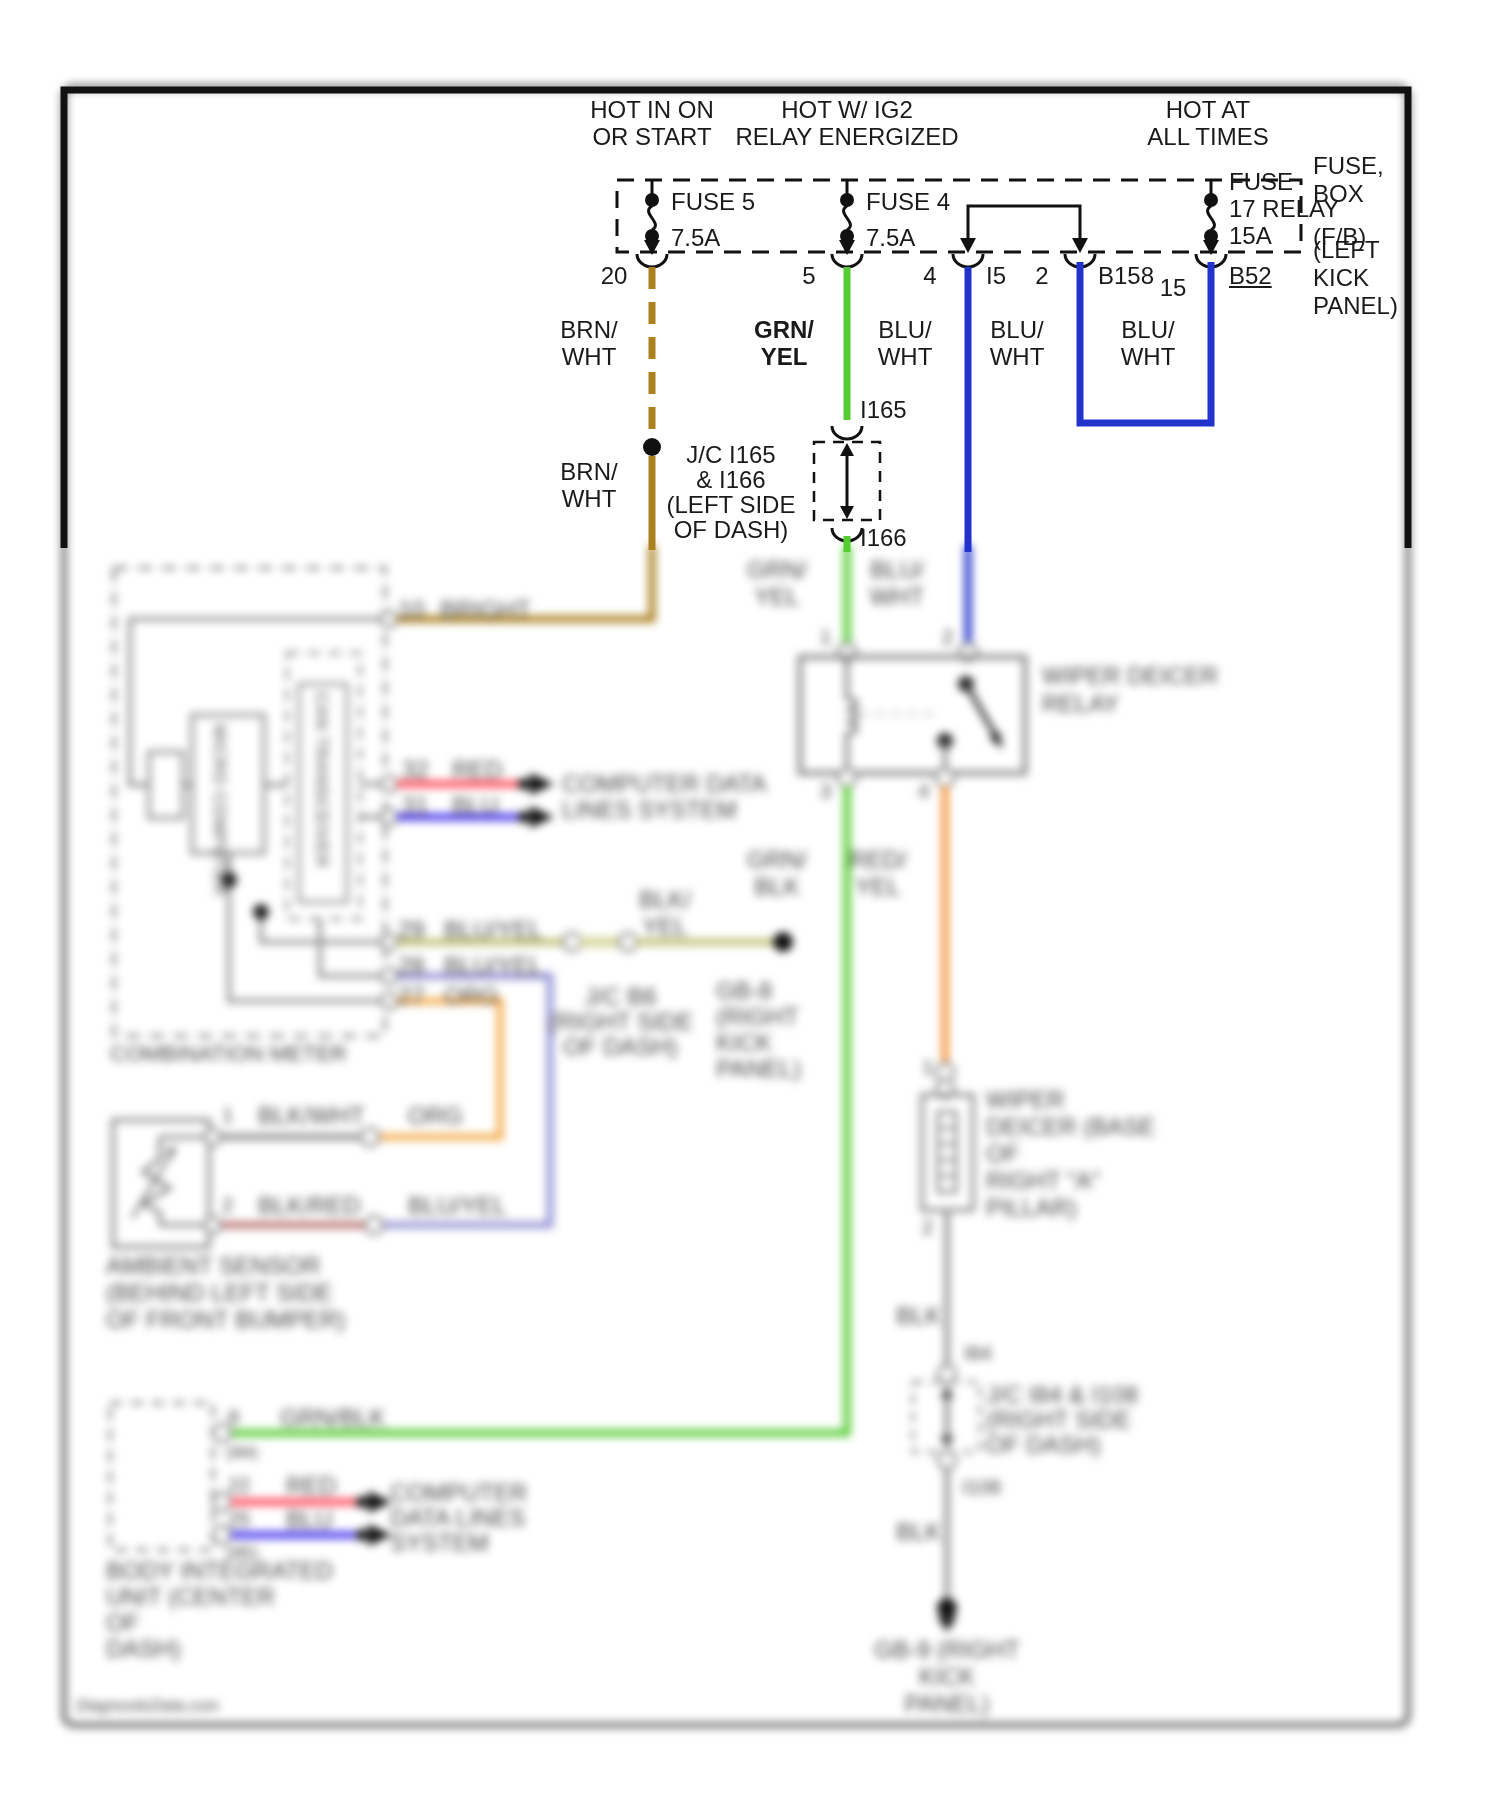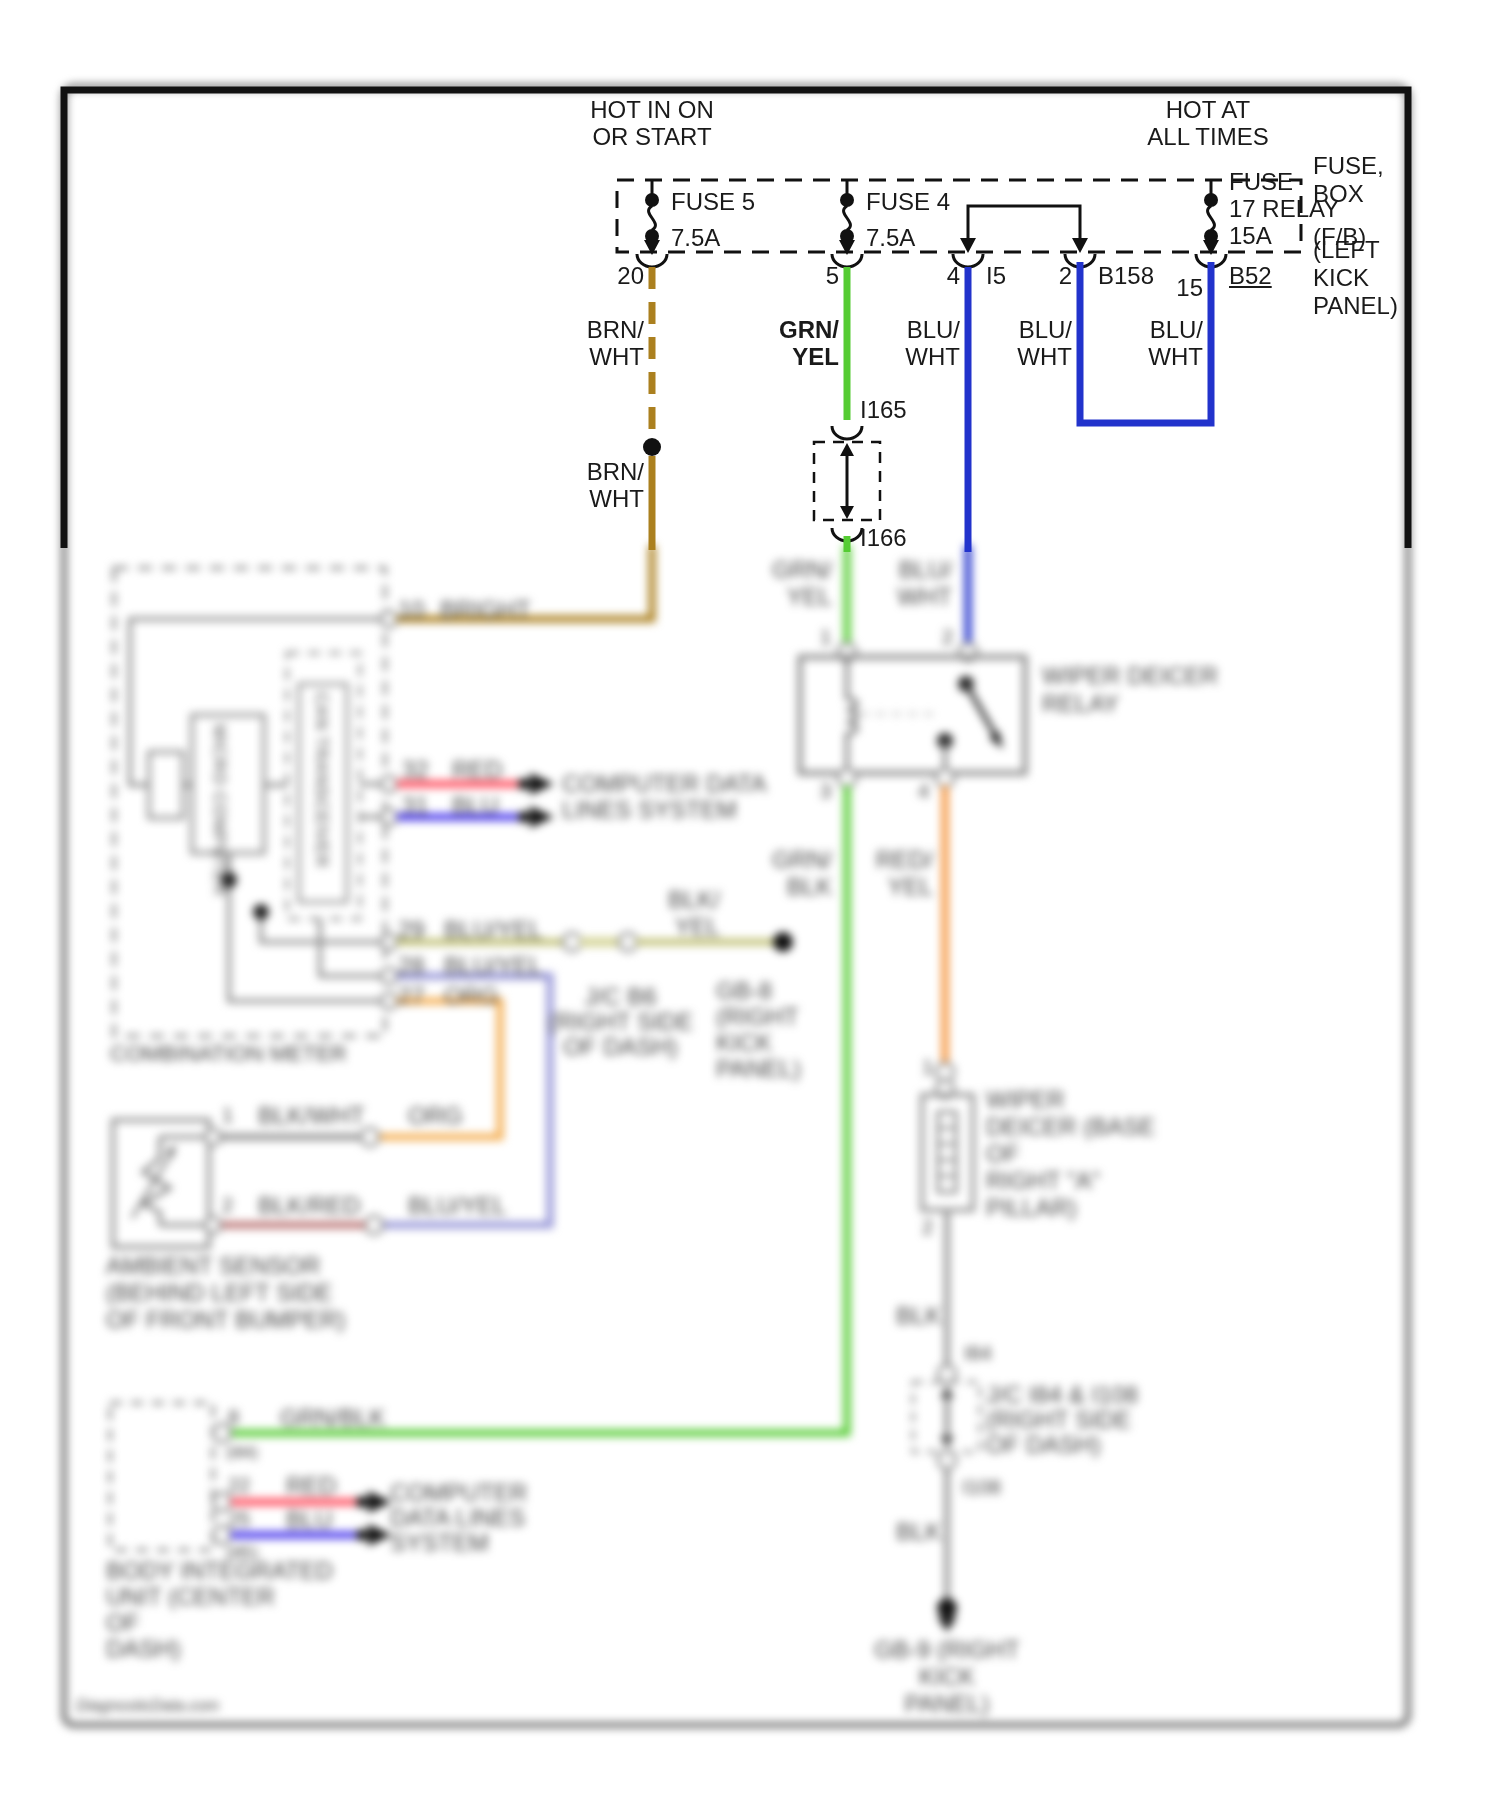--- a/index.html
+++ b/index.html
@@ -1,21 +1,21 @@
 <!DOCTYPE html>
 <html><head>
 <meta charset="utf-8">
 <style>
   html,body{margin:0;padding:0;background:#ffffff;}
   #canvas{position:relative;width:1500px;height:1814px;background:#fff;overflow:hidden;
           font-family:"Liberation Sans", sans-serif;}
   svg{position:absolute;left:0;top:0;}
   .t{position:absolute;font-size:24px;line-height:27px;color:#1a1a1a;white-space:pre;}
   .tc{text-align:center;}
-  .tr{text-align:right;}
+  .tr{text-align:center;}
   .small{font-size:20px;line-height:22px;}
   .tiny{font-size:16px;line-height:18px;}
   #blur-layer{position:absolute;inset:0;filter:blur(4.5px);}
   #blur-layer .t{color:#444;}
   #sharp-layer{position:absolute;inset:0;}
   .vert{writing-mode:vertical-rl;font-size:17px;letter-spacing:1px;color:#555;}
   .wm{font-size:16px;color:#777;font-style:italic;}
 </style>
 </head>
 <body>
@@ -283,20 +283,21 @@
         <polygon points="840,456 854,456 847,443" fill="#111"></polygon>
         <polygon points="840,506 854,506 847,519" fill="#111"></polygon>
         <path d="M832,528 A 15 13 0 0 0 862,528" fill="none" stroke="#111" stroke-width="3"></path>
         <path d="M847,536 V552" stroke="#55cc33" stroke-width="7" fill="none"></path>
       </g>
       <path d="M968,267 V552" stroke="#2233cc" stroke-width="7" fill="none"></path>
       <path d="M1080,262 V423 H1211 V262" stroke="#2233cc" stroke-width="7" fill="none"></path>
     </svg>
 
     <div class="t tc" style="left:532px;top:96px;width:240px;"><span>HOT IN ON</span><br><span>OR START</span></div>
+    <div class="t tc" style="left:686px;top:96px;width:322px;"><span>HOT W/ IG2</span><br><span>RELAY ENERGIZED</span></div>
     <div class="t tc" style="left:1098px;top:96px;width:220px;"><span>HOT AT</span><br><span>ALL TIMES</span></div>
 
     <div class="t" style="left:671px;top:188px;">FUSE 5</div>
     <div class="t" style="left:671px;top:224px;">7.5A</div>
     <div class="t" style="left:866px;top:188px;">FUSE 4</div>
     <div class="t" style="left:866px;top:224px;">7.5A</div>
     <div class="t" style="left:1229px;top:168px;">FUSE</div>
     <div class="t" style="left:1229px;top:195px;">17 RELAY</div>
     <div class="t" style="left:1229px;top:222px;">15A</div>
 
@@ -318,15 +319,16 @@
 
     <div class="t tr" style="left:534px;top:316px;width:110px;"><span>BRN/</span><br><span>WHT</span></div>
     <div class="t tr" style="left:729px;top:316px;width:110px;font-weight:bold;"><span>GRN/</span><br><span>YEL</span></div>
     <div class="t tr" style="left:850px;top:316px;width:110px;"><span>BLU/</span><br><span>WHT</span></div>
     <div class="t tr" style="left:962px;top:316px;width:110px;"><span>BLU/</span><br><span>WHT</span></div>
     <div class="t tr" style="left:1093px;top:316px;width:110px;"><span>BLU/</span><br><span>WHT</span></div>
 
     <div class="t tr" style="left:534px;top:458px;width:110px;"><span>BRN/</span><br><span>WHT</span></div>
 
     <div class="t" style="left:860px;top:396px;">I165</div>
+    <div class="t tr" style="left:656px;top:442px;width:150px;line-height:25px;"><span>J/C I165</span><br><span>&amp; I166</span><br><span>(LEFT SIDE</span><br><span>OF DASH)</span></div>
     <div class="t" style="left:860px;top:524px;">I166</div>
   </div>
 </div>
 
 </body></html>

